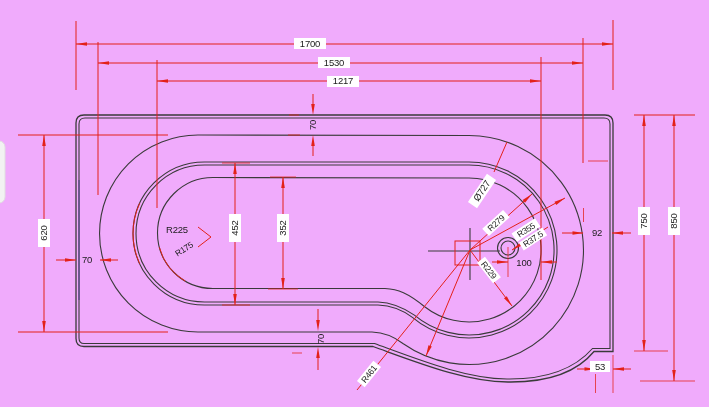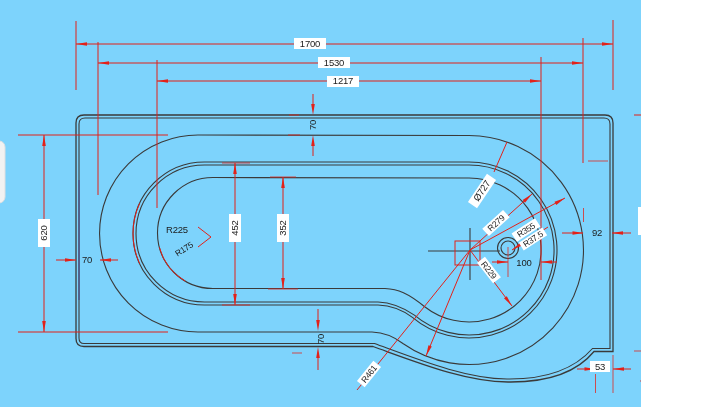--- a/index.html
+++ b/index.html
@@ -1,19 +1,19 @@
 <!DOCTYPE html>
 <html style="--dim: #e32119; --outline: #3a3a3a; --txt: #1c1c1c; --accent: #43398f;"><head>
 <meta charset="utf-8">
 <style>
   :root{
     --dim:#e32119; --outline:#3a3a3a; --txt:#1c1c1c; --accent:#43398f;
   }
   html,body{margin:0;padding:0;background:#ffffff;}
-  .stage{position:relative;width:641px;height:407px;background:#7dd3fc;overflow:hidden;}
+  .stage{position:relative;width:709px;height:407px;background:#f0abfc;overflow:hidden;}
   svg{display:block;}
   .blk{stroke:var(--outline);stroke-width:1.1;fill:none;}
   .blk-rim{stroke:var(--outline);stroke-width:1.3;fill:none;}
   .red{stroke:var(--dim);stroke-width:1;fill:none;}
   .red-thin{stroke:var(--dim);stroke-width:0.9;fill:none;opacity:0.85;}
   .redfill{fill:var(--dim);stroke:none;}
   .dim-text{font:9.5px "Liberation Sans", sans-serif;fill:var(--txt);letter-spacing:-0.2px;}
   .dim-text-s{font:8.5px "Liberation Sans", sans-serif;fill:var(--txt);letter-spacing:-0.2px;}
   .bg{fill:#ffffff;stroke:none;}
   .accent{stroke:var(--accent);stroke-width:1;fill:none;opacity:0.8;}

